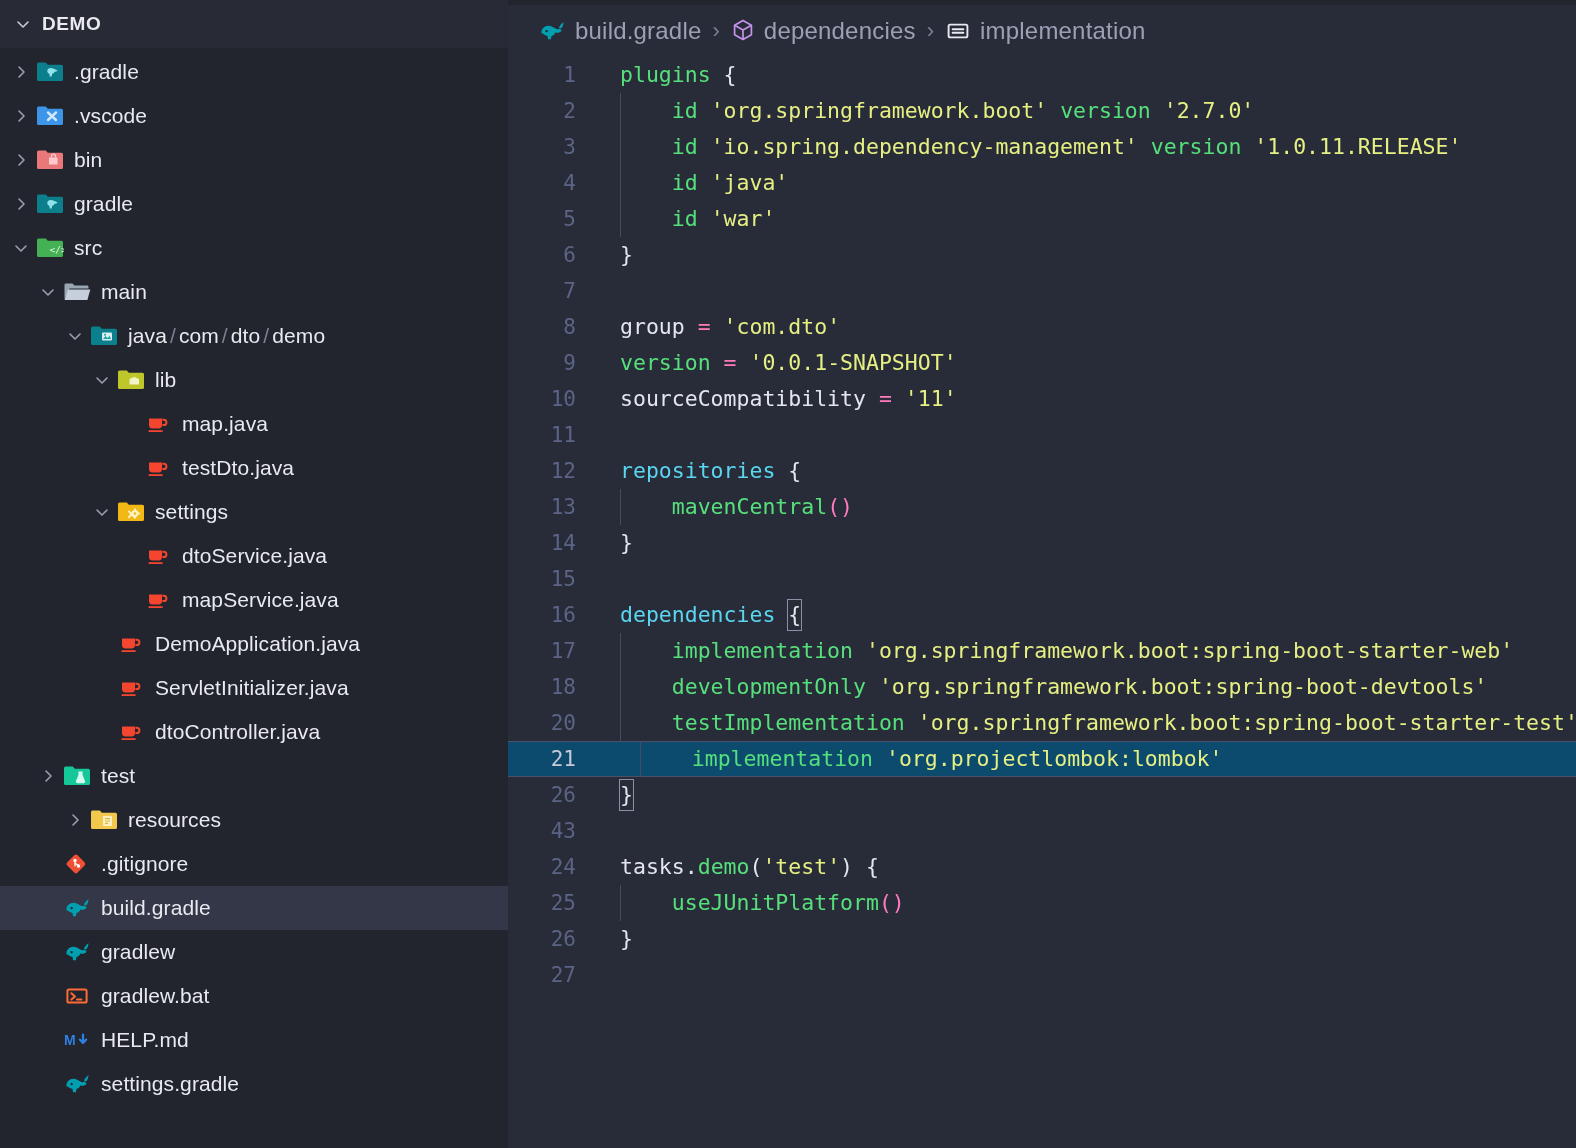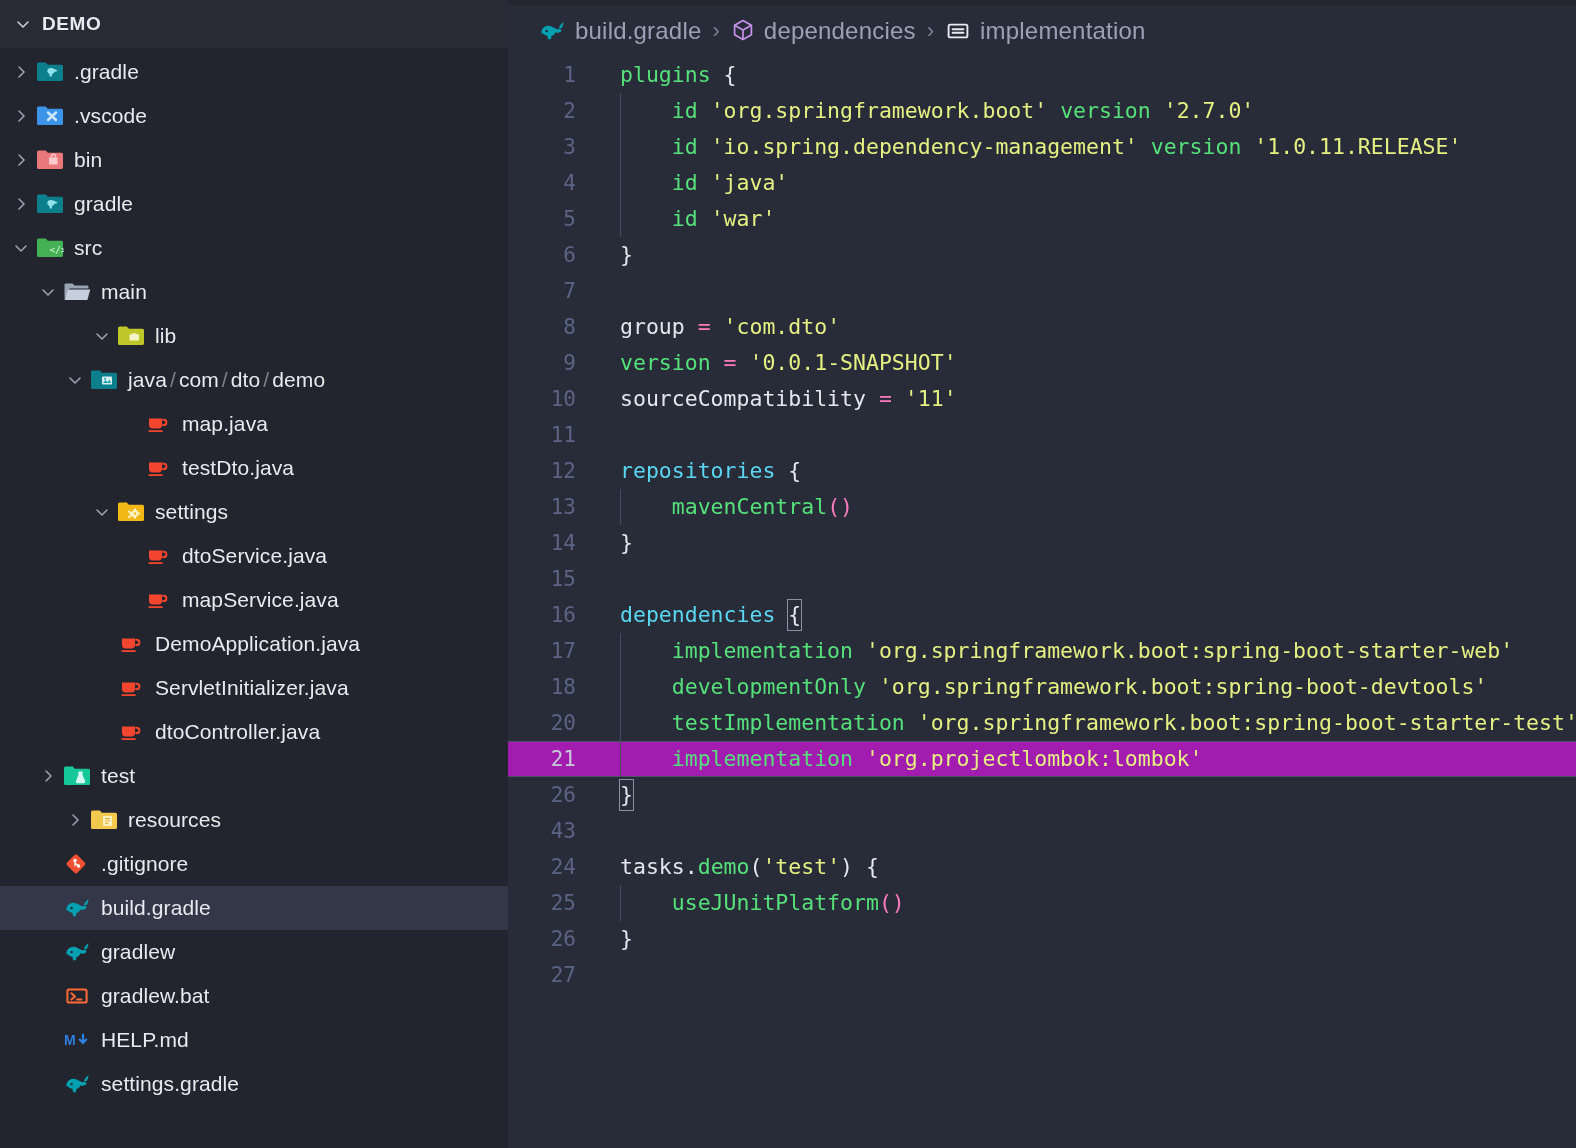--- a/index.html
+++ b/index.html
@@ -90,22 +90,23 @@
     line-height:36px;
   }
   .code-line {
     display:flex;
     height:36px;
     align-items:center;
     position:relative;
     white-space:pre;
   }
   .code-line.active {
-    background:#a21caf;
+    background:#0c4a6e;
     box-shadow:inset 0 1px 0 #4b5169, inset 0 -1px 0 #4b5169;
+    gap:20px;
   }
   .lnum {
     width:68px; flex:0 0 68px;
     text-align:right;
     color:#5b6485;
     font-size:21px;
     padding-right:0px;
   }
   .code-line.active .lnum { color:#c6cad8; }
   .ltext {
@@ -234,51 +235,51 @@
           </span>
           <span class="ficon">
             <svg width="28" height="24" viewBox="0 0 28 24">
               <path d="M1.5 19V4.8a1.4 1.4 0 0 1 1.4-1.4h6.6l2 2.2h12.6a1.4 1.4 0 0 1 1.4 1.4v1.4H6.6z" fill="#9aa5b4"></path>
               <path d="M4.9 9.6h22.4L24.4 20H1.5z" fill="#c6cfdb"></path>
             </svg>
           </span>
           <span class="label">main</span>
         </div>
         <div class="row">
-          <div style="flex: 0 0 89px; height: 1px;"></div>
-          <span class="twisty">
-            <svg width="20" height="20" viewBox="0 0 20 20">
-              <path d="M5 8 L10 13 L15 8" fill="none" stroke="#9aa0ae" stroke-width="1.6" stroke-linecap="round" stroke-linejoin="round"></path>
-            </svg>
-          </span>
-          <span class="ficon">
-            <svg width="28" height="24" viewBox="0 0 28 24">
-              <path d="M1 4a1.5 1.5 0 0 1 1.5-1.5h7.3l2 2.2h13.7A1.5 1.5 0 0 1 27 6.2v13.3A1.5 1.5 0 0 1 25.5 21H2.5A1.5 1.5 0 0 1 1 19.5z" fill="#bfc62a"></path>
-              <path d="M12.5 11h9.5v5.5h-9.5z" fill="#f2f5c6"></path>
-              <path d="M12.5 11l4.8-2.2L22 11" fill="#eef2b5"></path>
-            </svg>
-          </span>
-          <span class="label">lib</span>
-        </div>
-        <div class="row">
           <div style="flex: 0 0 62px; height: 1px;"></div>
           <span class="twisty">
             <svg width="20" height="20" viewBox="0 0 20 20">
               <path d="M5 8 L10 13 L15 8" fill="none" stroke="#9aa0ae" stroke-width="1.6" stroke-linecap="round" stroke-linejoin="round"></path>
             </svg>
           </span>
           <span class="ficon">
             <svg width="28" height="24" viewBox="0 0 28 24">
               <path d="M1 4a1.5 1.5 0 0 1 1.5-1.5h7.3l2 2.2h13.7A1.5 1.5 0 0 1 27 6.2v13.3A1.5 1.5 0 0 1 25.5 21H2.5A1.5 1.5 0 0 1 1 19.5z" fill="#0b7f8c"></path>
               <rect x="12" y="8.5" width="10" height="8" rx="1" fill="#d8eef0"></rect>
               <path d="M13 15l2.6-3 2 2.2 2-2.4L21 15z" fill="#17a2a8"></path>
               <circle cx="15" cy="10.8" r="1" fill="#17a2a8"></circle>
             </svg>
           </span>
           <span class="label">java<span class="sep">/</span>com<span class="sep">/</span>dto<span class="sep">/</span>demo</span>
+        </div>
+        <div class="row">
+          <div style="flex: 0 0 89px; height: 1px;"></div>
+          <span class="twisty">
+            <svg width="20" height="20" viewBox="0 0 20 20">
+              <path d="M5 8 L10 13 L15 8" fill="none" stroke="#9aa0ae" stroke-width="1.6" stroke-linecap="round" stroke-linejoin="round"></path>
+            </svg>
+          </span>
+          <span class="ficon">
+            <svg width="28" height="24" viewBox="0 0 28 24">
+              <path d="M1 4a1.5 1.5 0 0 1 1.5-1.5h7.3l2 2.2h13.7A1.5 1.5 0 0 1 27 6.2v13.3A1.5 1.5 0 0 1 25.5 21H2.5A1.5 1.5 0 0 1 1 19.5z" fill="#bfc62a"></path>
+              <path d="M12.5 11h9.5v5.5h-9.5z" fill="#f2f5c6"></path>
+              <path d="M12.5 11l4.8-2.2L22 11" fill="#eef2b5"></path>
+            </svg>
+          </span>
+          <span class="label">lib</span>
         </div>
         <div class="row">
           <div style="flex: 0 0 116px; height: 1px;"></div>
           <span class="twisty"></span>
           <span class="ficon">
             <svg width="26" height="24" viewBox="0 0 26 24">
               <path d="M4 6.5h13v6.6a3.4 3.4 0 0 1-3.4 3.4H7.4A3.4 3.4 0 0 1 4 13.1z" fill="#f4452f"></path>
               <path d="M17.4 7.8h1.4a2.6 2.6 0 0 1 0 5.2h-1.4" fill="none" stroke="#f4452f" stroke-width="2"></path>
               <rect x="3.6" y="18.2" width="14" height="1.8" fill="#f4452f"></rect>
             </svg>

